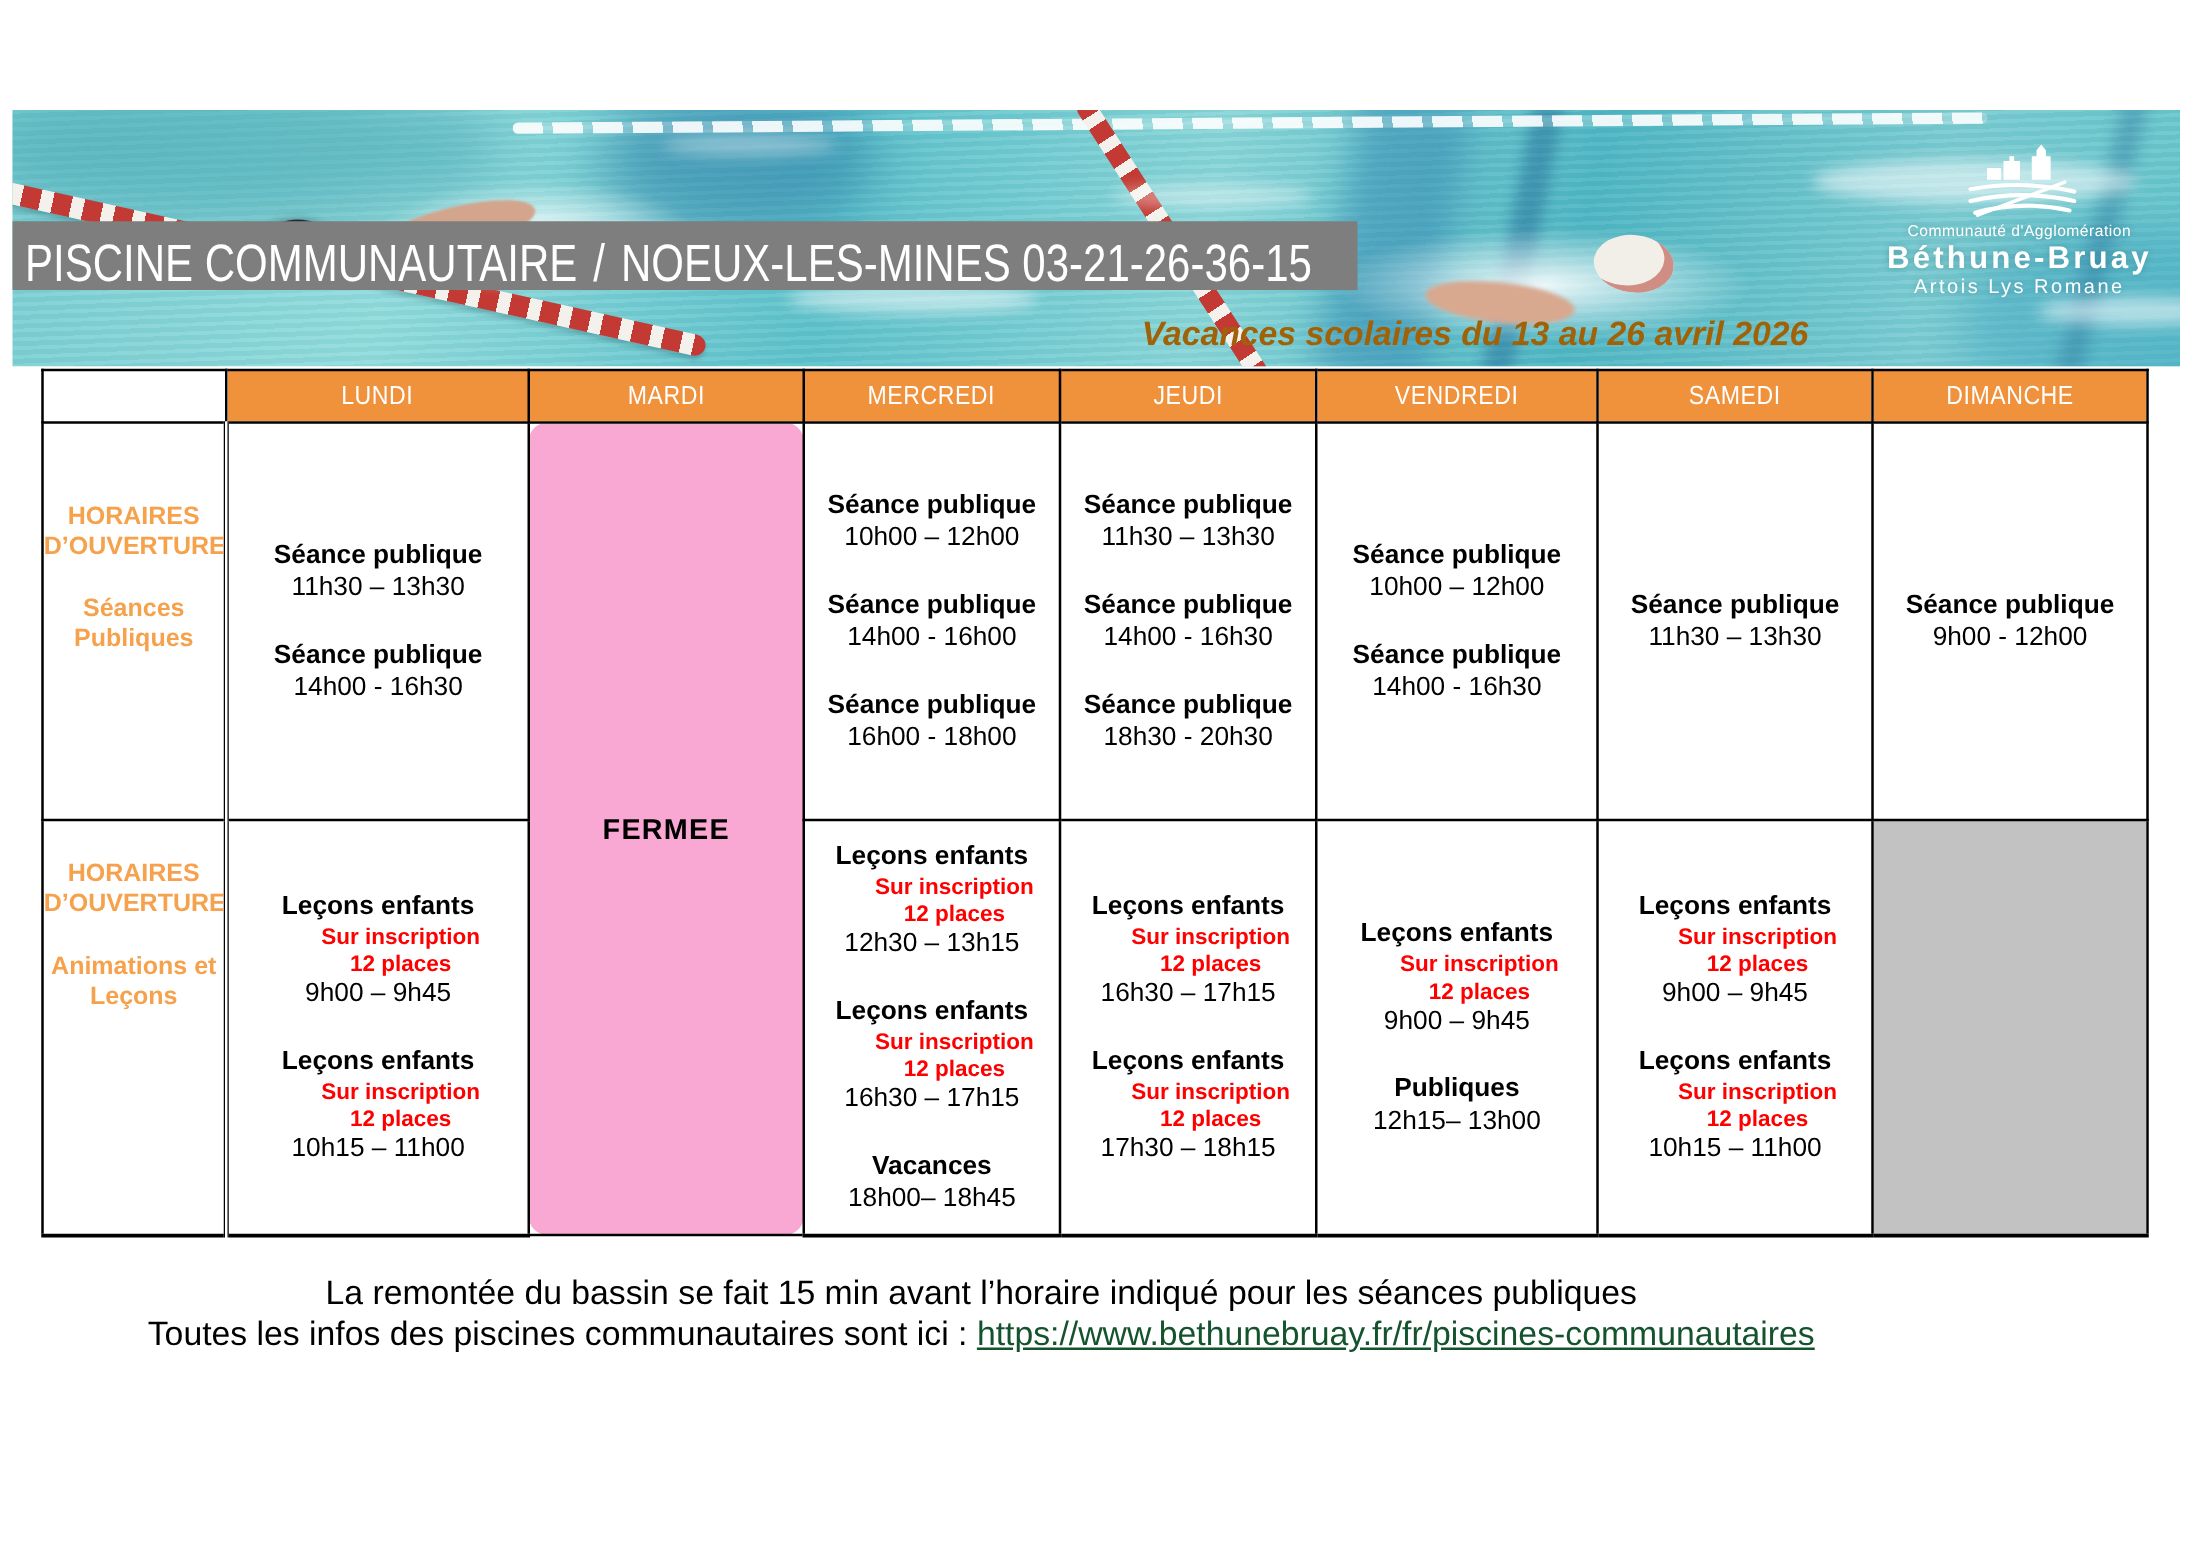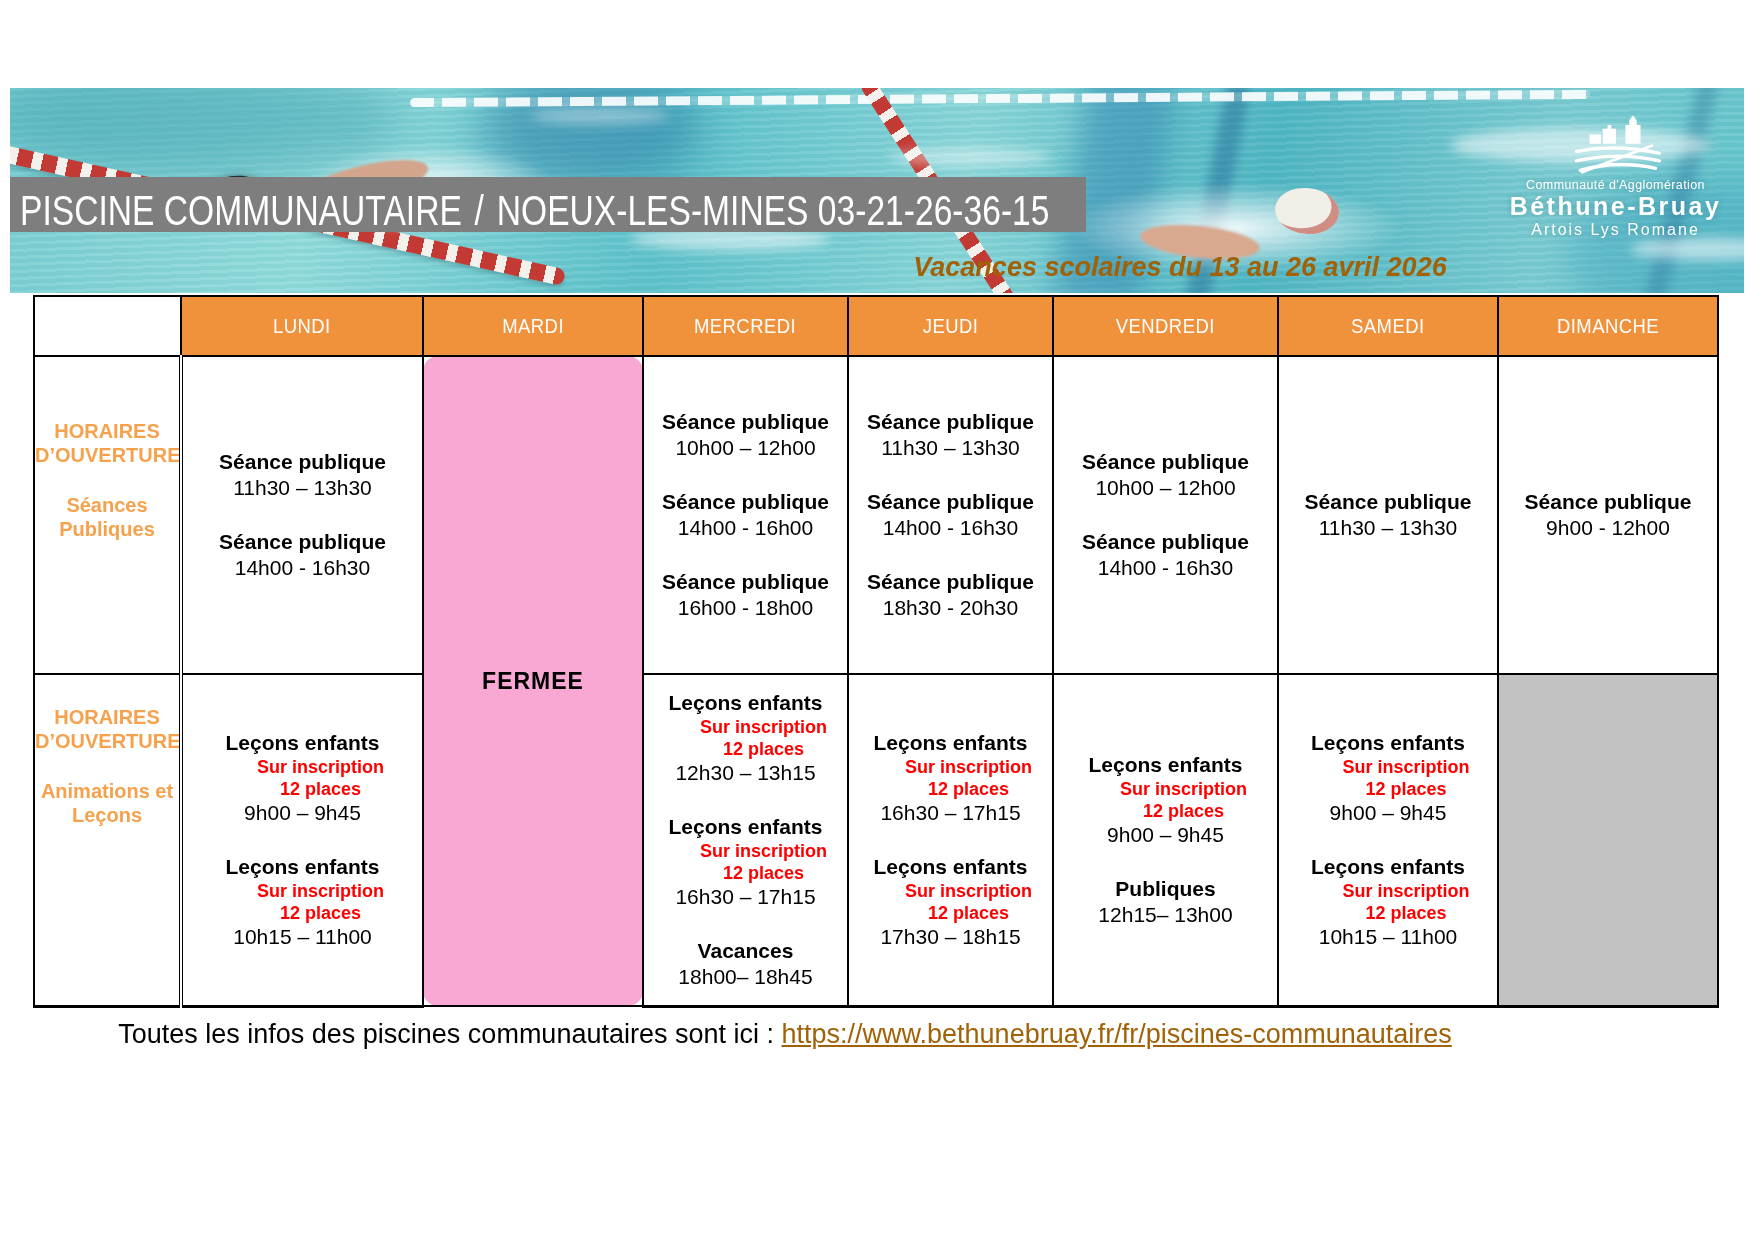--- a/index.html
+++ b/index.html
@@ -56,41 +56,41 @@
     display:flex;align-items:flex-end;padding-left:10px;box-sizing:border-box;overflow:visible;}
   .tb-inner{color:#fff;font-size:42px;line-height:1;white-space:nowrap;
     transform:scaleX(.8);transform-origin:left center;}
   .tb-sep{margin:0 16px;}
   
   .subtitle{position:absolute;left:890px;top:252px;width:580px;text-align:center;
     font-weight:bold;font-style:italic;font-size:27px;color:#a16207;}
   
   .sched{position:absolute;left:33px;top:295px;width:1684px;border-collapse:collapse;table-layout:fixed;}
   .sched th,.sched td{border:2px solid #000;padding:0;overflow:hidden;}
-  .sched thead tr{height:60px;padding-left:47px;}
+  .sched thead tr{height:42px;padding-left:47px;}
   .sched tr.r1{height:318px;}
   .sched tr.r2{height:332px;}
   .sched tr.r2 td{border-bottom:3px solid #000;}
   th.day{background:#F0913B;color:#fff;font-weight:normal;font-size:21px;}
   th.day span{display:inline-block;transform:scaleX(.88);white-space:nowrap;letter-spacing:.5px;}
   th.corner{background:#fff;}
   .sched td{vertical-align:middle;text-align:center;font-size:21px;color:#000;background:#fff;}
   td.side{border-right:4px double #000;color:#F6A14C;font-weight:bold;font-size:20px;line-height:24px;}
   td.side-r1{padding-bottom:70px;}
   td.side-r2{vertical-align:top;padding-top:30px;}
   td.side .gap{height:26px;}
   td.closed{background:#f9a8d4;font-weight:bold;font-size:23px;letter-spacing:1px;border-radius:15px;}
   td.grayemp{background:#C2C2C2;}
   .blk + .blk{margin-top:28px;}
   .bt{font-weight:bold;line-height:26px;}
   .time{line-height:26px;}
   .red{color:#FF0000;font-weight:bold;font-size:18px;line-height:22px;padding-left:36px;}
   
   .notes{position:absolute;left:0;top:1018px;width:1570px;text-align:center;font-size:27px;color:#000;line-height:33px;}
-  .notes a{color:#a16207;}
+  .notes a{color:#14532d;}
 </style>
 </head>
 <body>
 
 <div class="banner">
   <div class="art ripples"></div>
   <div class="art shadeL"></div>
   <div class="art deep1"></div>
   <div class="art deep2"></div>
   <div class="art deep3"></div>
@@ -311,16 +311,17 @@
             <div class="red">12 places</div>
             <div class="time">10h15 – 11h00</div>
           </div>
         </td>
       <td class="grayemp"></td>
     </tr>
   </tbody>
 </table>
 
 <div class="notes">
+  <div>La remontée du bassin se fait 15 min avant l’horaire indiqué pour les séances publiques</div>
   <div>
     <span>Toutes les infos des piscines communautaires sont ici : </span><a href="#">https://www.bethunebruay.fr/fr/piscines-communautaires</a>
   </div>
 </div>
 
 </body></html>

